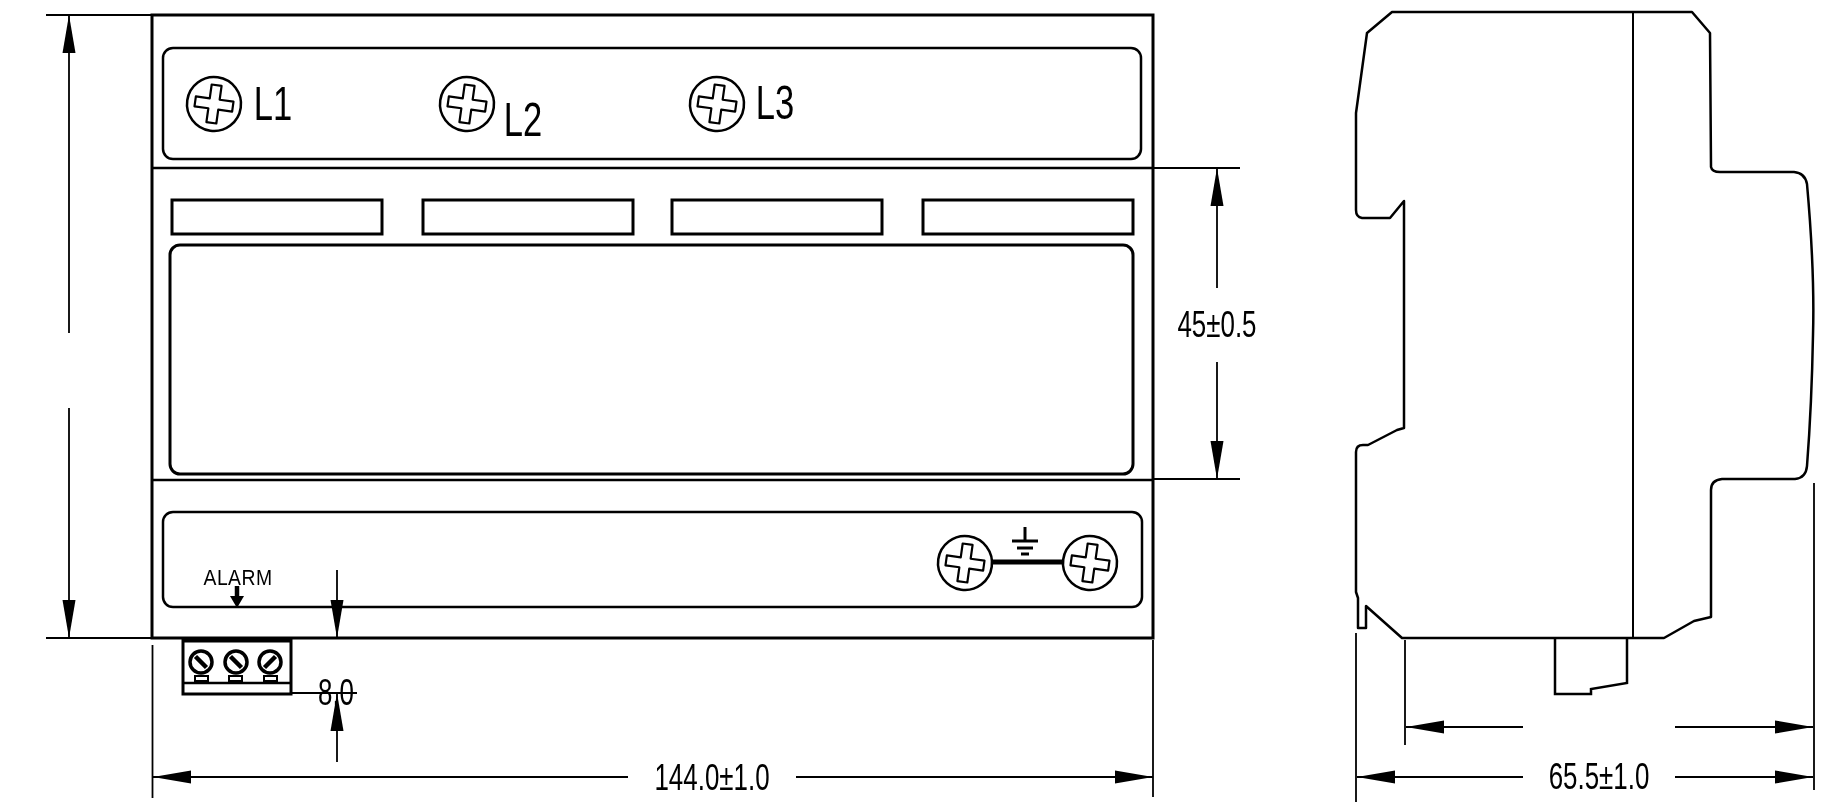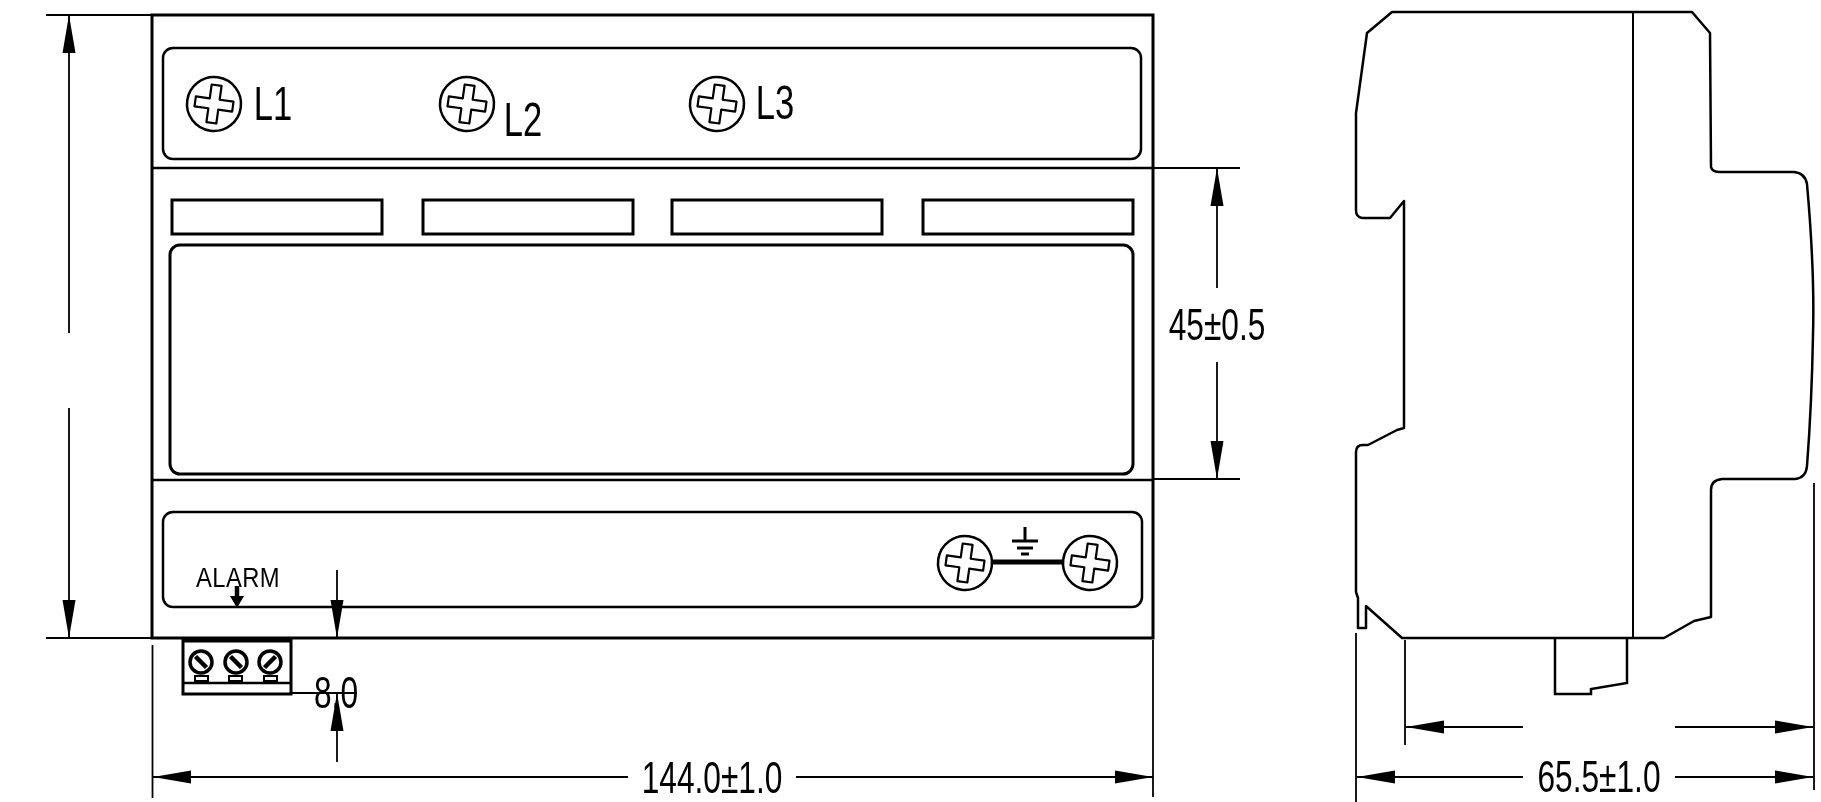--- a/index.html
+++ b/index.html
@@ -8,25 +8,25 @@
     width:1821px;height:802px;
     background:#ffffff;
     font-family:"Liberation Sans", sans-serif;
     color:#000;
     overflow:hidden;
   }
   svg{position:absolute;left:0;top:0;}
   .lbl{position:absolute;white-space:nowrap;line-height:1;}
   .lbl .t{display:inline-block;transform:translate(-50%,-50%);}
   .lbl .s{display:inline-block;}
-  .dim{font-size:44px;}
+  .dim{font-size:36px;}
   .dim .s{transform:scaleX(0.72);}
   .phase{font-size:48px;}
   .phase .s{transform:scaleX(0.72);}
-  .alarm{font-size:27px;letter-spacing:0.5px;text-align:right;}
+  .alarm{font-size:22px;letter-spacing:0.5px;text-align:right;}
   .alarm .s{transform:scaleX(0.88);}
 </style>
 </head>
 <body>
 
 <div class="canvas">
 
   <svg width="1821" height="802" viewBox="0 0 1821 802">
     <g stroke="#000" fill="none">
 

